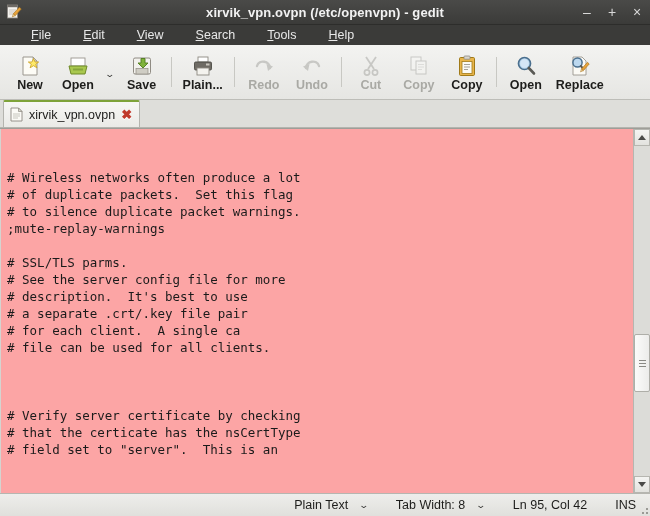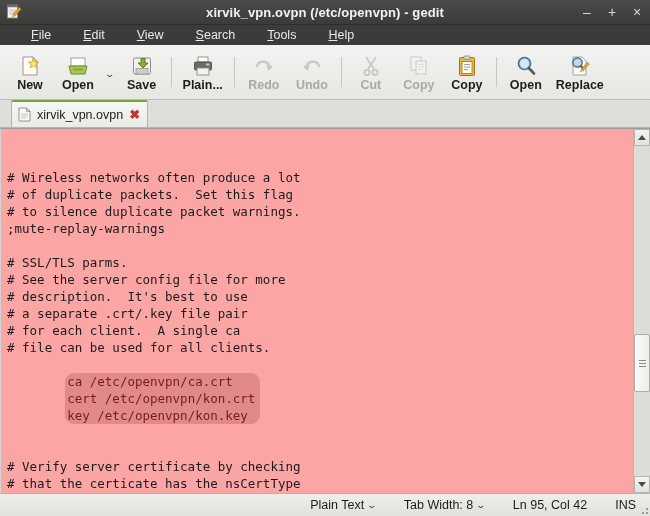--- a/index.html
+++ b/index.html
@@ -137,21 +137,21 @@
     transform: scaleX(1.4);
   }
 
   
   .tabbar {
     height: 27px;
     background: #dededa;
     border-bottom: 1px solid #b4b4ae;
     display: flex;
     align-items: flex-end;
-    padding-left: 11px;
+    padding-left: 3px;
     flex: 0 0 auto;
   }
   .tab {
     height: 25px;
     display: flex;
     align-items: center;
     background: linear-gradient(to bottom, #f7f7f5 0%, #eaeae6 100%);
     border: 1px solid #b4b4ae;
     border-bottom: none;
     border-top: 2px solid #7ea33a;
@@ -267,21 +267,21 @@
     display: flex;
     align-items: center;
     flex: 0 0 auto;
     font-size: 12.5px;
     color: #1d1d1b;
     position: relative;
   }
   .sb-cell {
     display: flex;
     align-items: center;
-    gap: 4px;
+    gap: 12px;
     padding: 0 14px;
     white-space: nowrap;
     cursor: default;
   }
   .sb-caret { font-size: 9px; transform: scaleX(1.4); color:#3a3a38; }
   .sb-spacer { flex: 1 1 auto; }
   .grip {
     position: absolute;
     right: 2px; bottom: 2px;
     width: 10px; height: 10px;
@@ -493,21 +493,20 @@
       </span>
       <span class="tab-title">xirvik_vpn.ovpn</span>
       <span class="tab-close">✖</span>
     </div>
   </div>
 
   <div class="editor-wrap">
     <div class="textarea">
       <div class="code">
         <div><div class="line"># Wireless networks often produce a lot</div><div class="line"># of duplicate packets.  Set this flag</div><div class="line"># to silence duplicate packet warnings.</div><div class="line">;mute-replay-warnings</div><div class="line">&nbsp;</div><div class="line"># SSL/TLS parms.</div><div class="line"># See the server config file for more</div><div class="line"># description.  It's best to use</div><div class="line"># a separate .crt/.key file pair</div><div class="line"># for each client.  A single ca</div><div class="line"># file can be used for all clients.</div></div>
-        <div class="hl-block" style="background: rgb(224, 138, 138); color: rgb(123, 26, 26);"><div class="line">ca /etc/openvpn/ca.crt</div><div class="line">cert /etc/openvpn/kon.crt</div><div class="line">key /etc/openvpn/kon.key</div></div>
         <div><div class="line">&nbsp;</div><div class="line"># Verify server certificate by checking</div><div class="line"># that the certicate has the nsCertType</div><div class="line"># field set to "server".  This is an</div></div>
       </div>
     </div>
 
     <div class="vscroll">
       <div class="sb-arrow up">
           <span class="gl"></span>
         </div>
       <div class="sb-track">
         <div class="sb-thumb">

